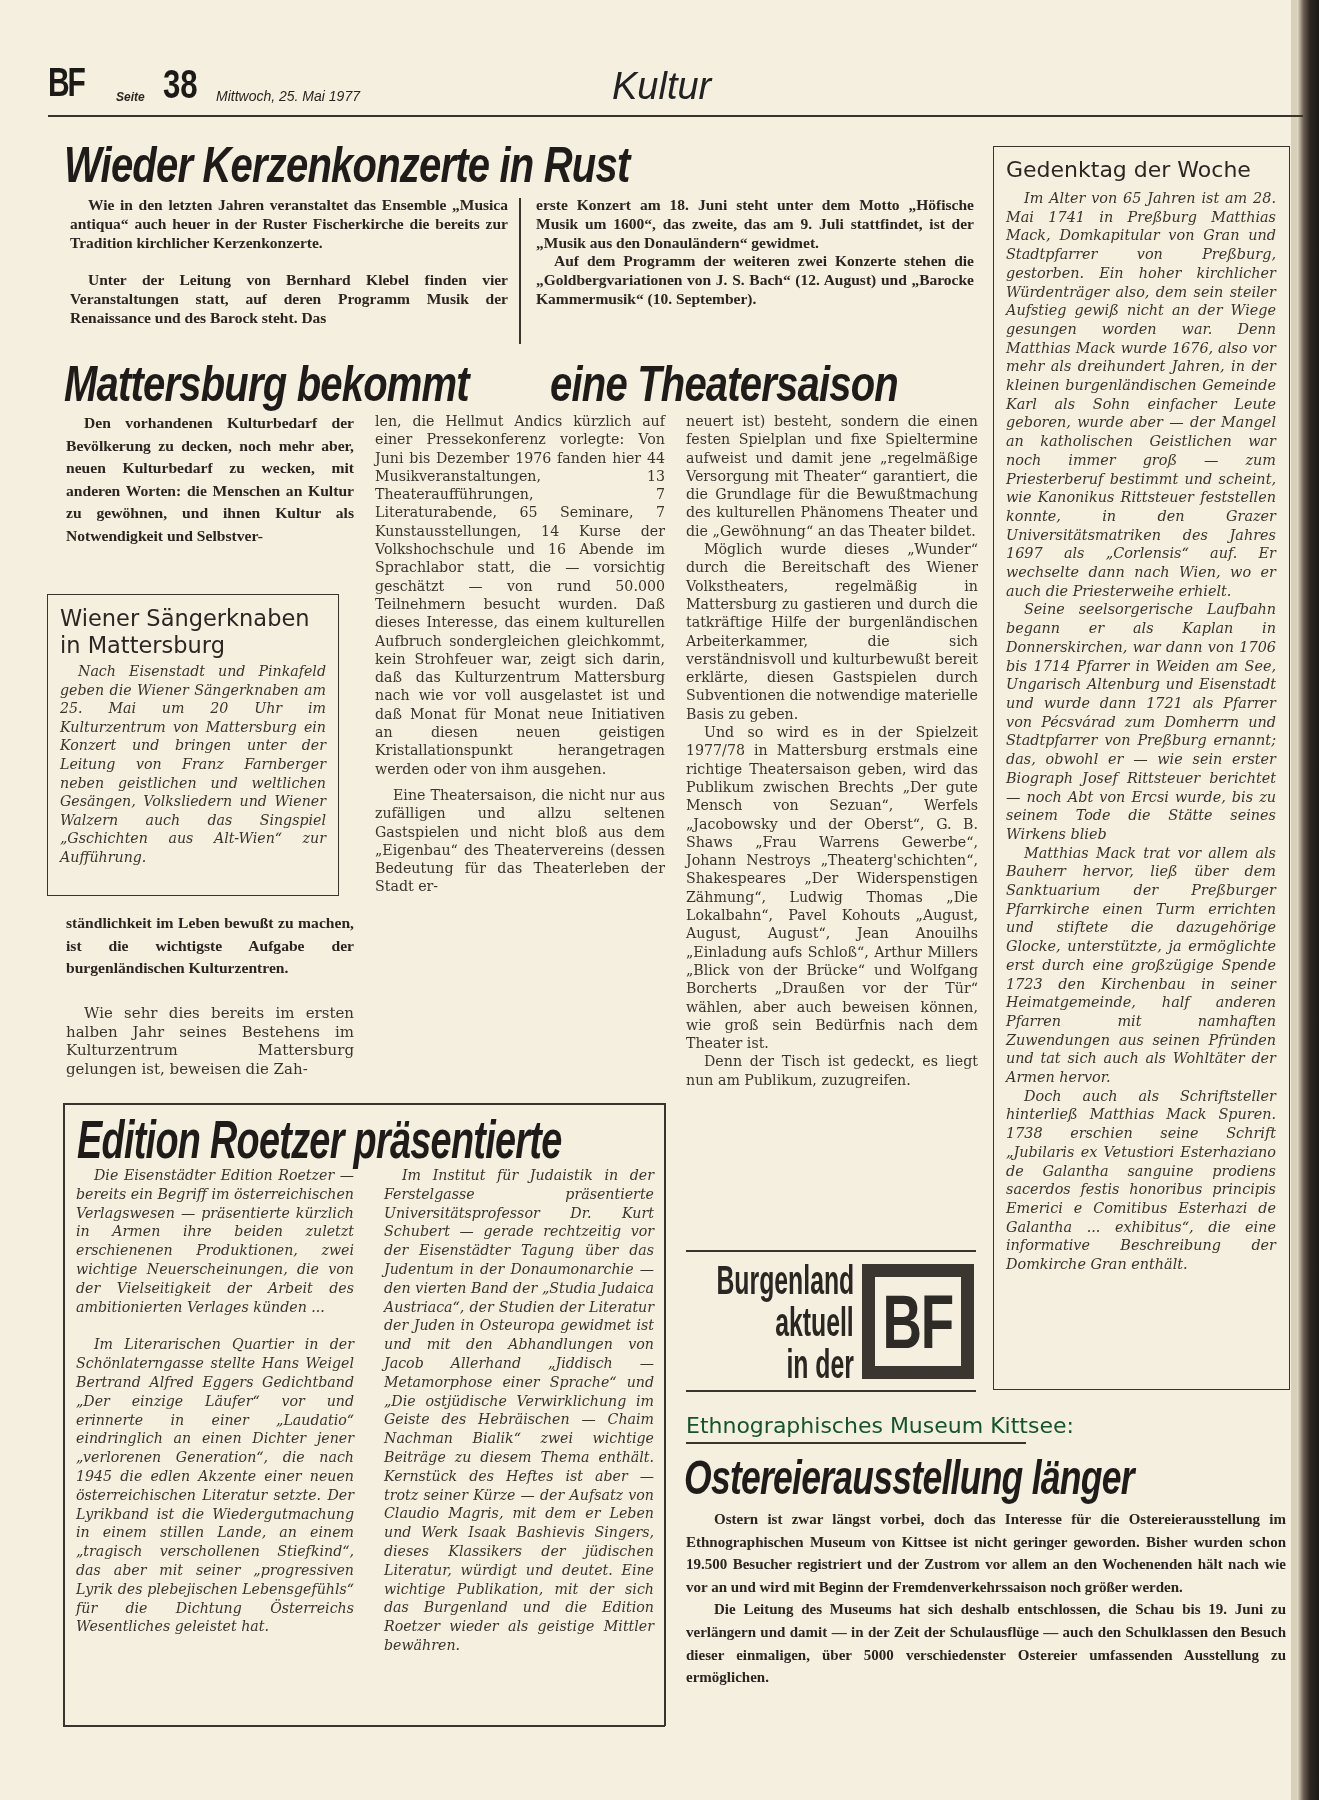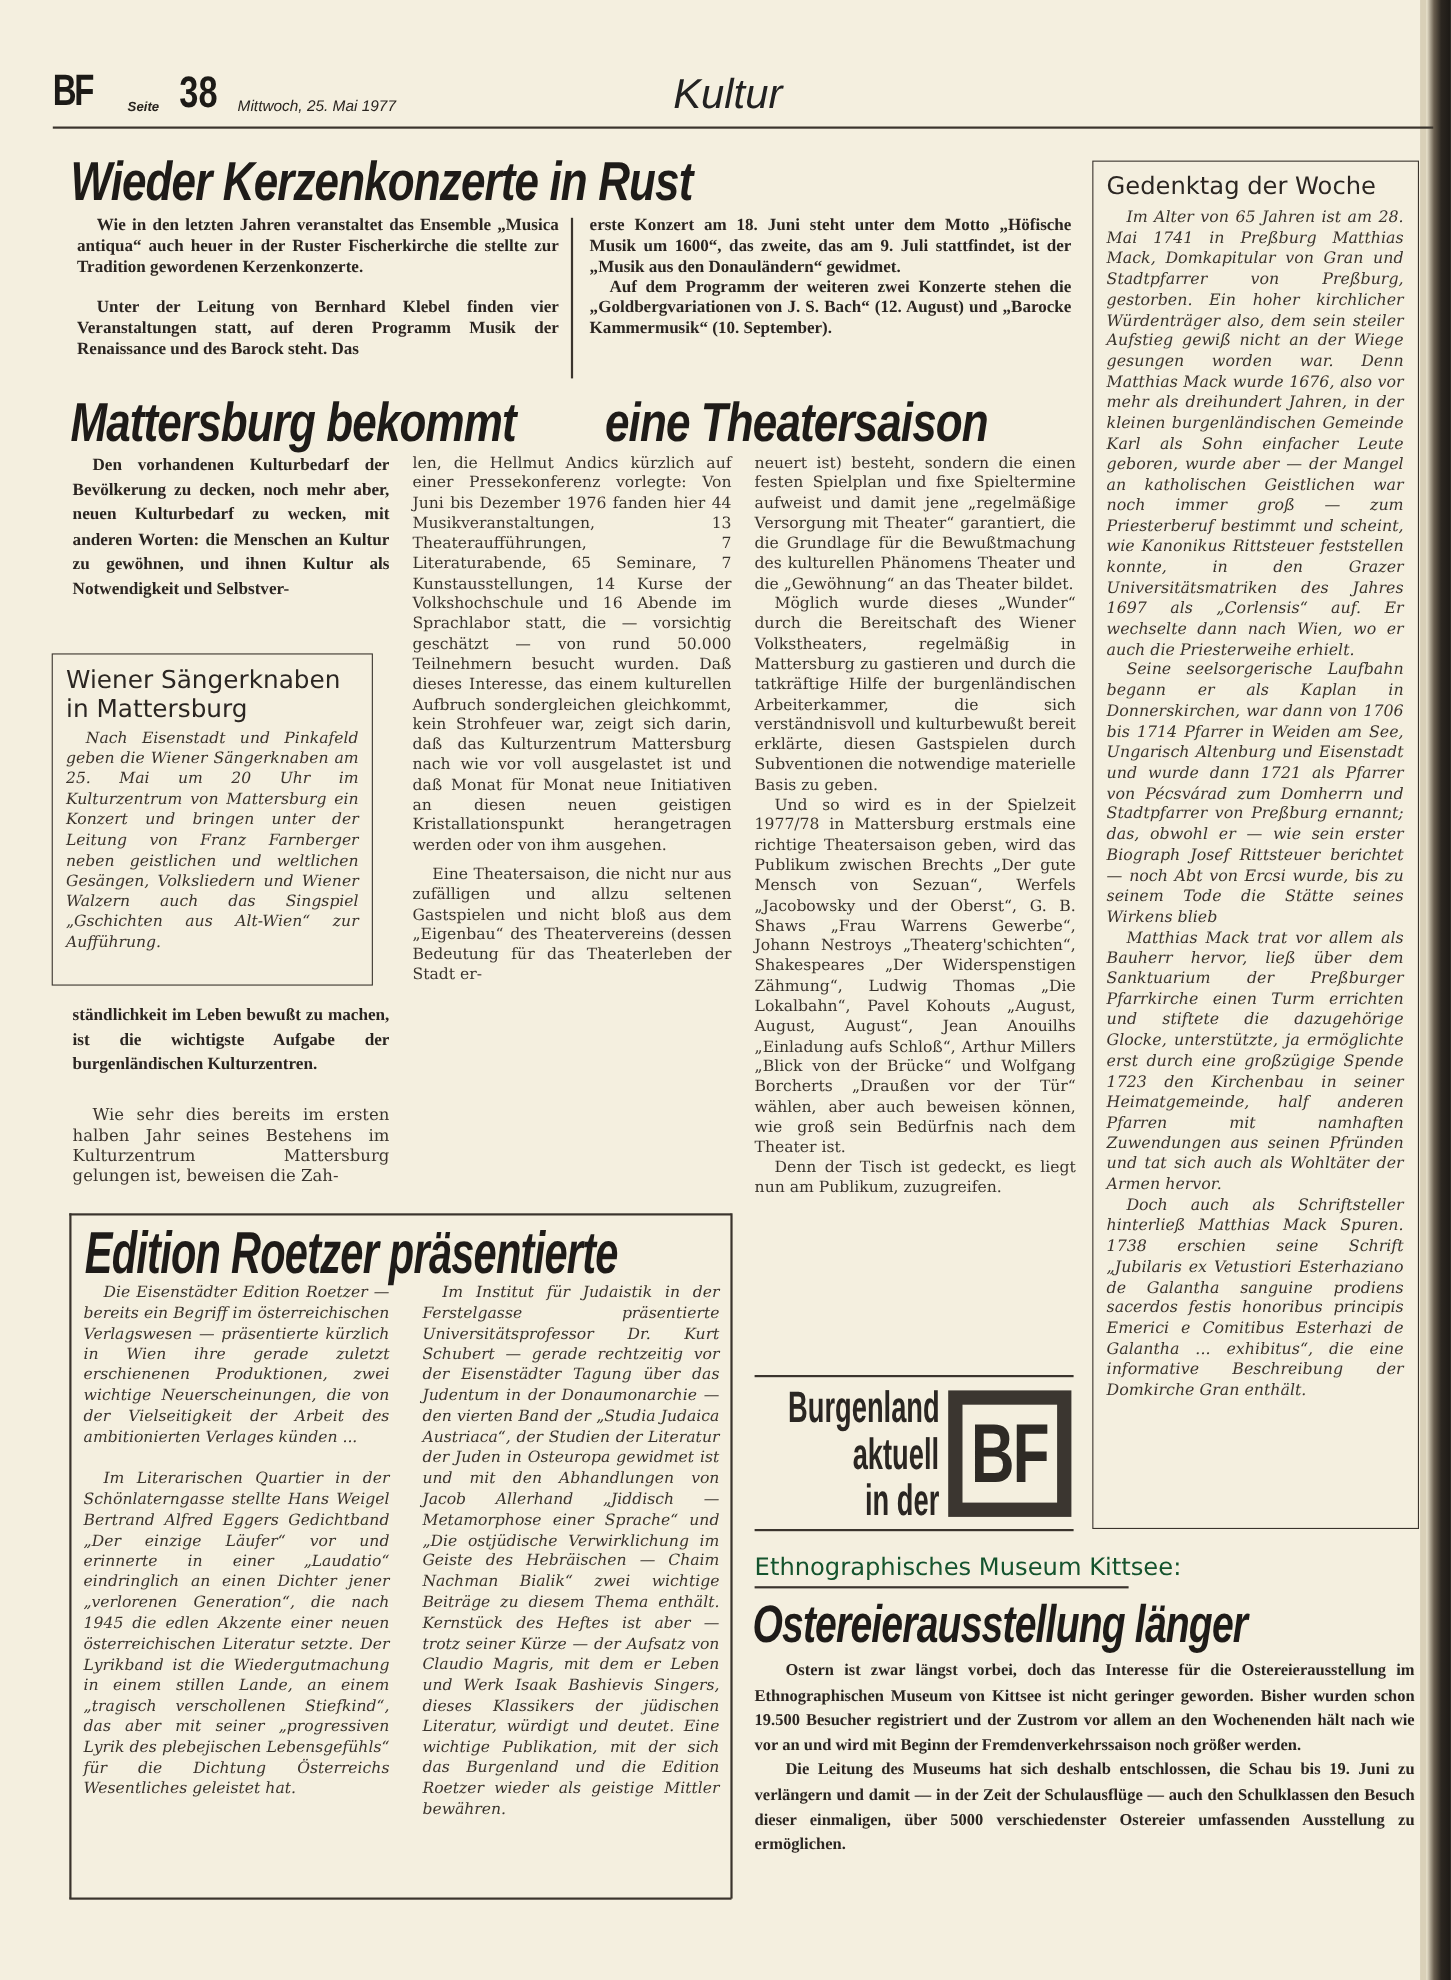--- a/index.html
+++ b/index.html
@@ -59,21 +59,21 @@
 
 <div class="abs mast-bf">BF</div>
 <div class="abs mast-seite">Seite</div>
 <div class="abs mast-num">38</div>
 <div class="abs mast-date">Mittwoch, 25. Mai 1977</div>
 <div class="abs mast-kultur">Kultur</div>
 <div class="abs mast-rule"></div>
 
 <div class="abs hl" style="left:64px; top:136px; font-size:50px; transform:scaleX(0.80);">Wieder Kerzenkonzerte in Rust</div>
 <div class="col bold-body" style="left:70px; top:196px; width:438px;">
-  <p style="margin-bottom:19px;">Wie in den letzten Jahren veranstaltet das Ensemble „Musica antiqua“ auch heuer in der Ruster Fischerkirche die stellte zur Tradition gewordenen Kerzenkonzerte.</p>
+  <p style="margin-bottom:19px;">Wie in den letzten Jahren veranstaltet das Ensemble „Musica antiqua“ auch heuer in der Ruster Fischerkirche die bereits zur Tradition kirchlicher Kerzenkonzerte.</p>
   <p>Unter der Leitung von Bernhard Klebel finden vier Veranstaltungen statt, auf deren Programm Musik der Renaissance und des Barock steht. Das</p>
 </div>
 <div class="vrule" style="left:519px; top:198px; height:146px;"></div>
 <div class="col bold-body" style="left:536px; top:196px; width:438px;">
   <p style="text-indent:0;">erste Konzert am 18. Juni steht unter dem Motto „Höfische Musik um 1600“, das zweite, das am 9. Juli stattfindet, ist der „Musik aus den Donauländern“ gewidmet.</p>
   <p>Auf dem Programm der weiteren zwei Konzerte stehen die „Goldbergvariationen von J. S. Bach“ (12. August) und „Barocke Kammermusik“ (10. September).</p>
 </div>
 
 <div class="box" style="left:993px; top:146px; width:297px; height:1244px;padding-left:24px;">
   <div class="box-title" style="position:absolute; left:12px; top:10px;">Gedenktag der Woche</div>
@@ -118,21 +118,21 @@
   <p>Denn der Tisch ist gedeckt, es liegt nun am Publikum, zuzugreifen.</p>
 </div>
 
 <div class="hrule" style="left:63px; top:1103px; width:602px;"></div>
 <div class="vrule" style="left:63px; top:1103px; height:623px;"></div>
 <div class="vrule" style="left:664px; top:1103px; height:623px;"></div>
 <div class="hrule" style="left:63px; top:1725px; width:602px;"></div>
 <div class="abs hl" style="left:77px; top:1108px; font-size:54px; transform:scaleX(0.70);">Edition Roetzer präsentierte</div>
 
 <div class="col ital-body" style="left:76px; top:1166px; width:278px; font-size:14.2px; line-height:18.8px;">
-  <p style="margin-bottom:19px;">Die Eisenstädter Edition Roetzer — bereits ein Begriff im österreichischen Verlagswesen — präsentierte kürzlich in Wien ihre gerade zuletzt erschienenen Produktionen, zwei wichtige Neuerscheinungen, die von der Vielseitigkeit der Arbeit des ambitionierten Verlages künden ...</p>
+  <p style="margin-bottom:19px;">Die Eisenstädter Edition Roetzer — bereits ein Begriff im österreichischen Verlagswesen — präsentierte kürzlich in Armen ihre beiden zuletzt erschienenen Produktionen, zwei wichtige Neuerscheinungen, die von der Vielseitigkeit der Arbeit des ambitionierten Verlages künden ...</p>
   <p>Im Literarischen Quartier in der Schönlaterngasse stellte Hans Weigel Bertrand Alfred Eggers Gedichtband „Der einzige Läufer“ vor und erinnerte in einer „Laudatio“ eindringlich an einen Dichter jener „verlorenen Generation“, die nach 1945 die edlen Akzente einer neuen österreichischen Literatur setzte. Der Lyrikband ist die Wiedergutmachung in einem stillen Lande, an einem „tragisch verschollenen Stiefkind“, das aber mit seiner „progressiven Lyrik des plebejischen Lebensgefühls“ für die Dichtung Österreichs Wesentliches geleistet hat.</p>
 </div>
 <div class="col ital-body" style="left:384px; top:1166px; width:270px; font-size:14.2px; line-height:18.8px;">
   <p>Im Institut für Judaistik in der Ferstelgasse präsentierte Universitätsprofessor Dr. Kurt Schubert — gerade rechtzeitig vor der Eisenstädter Tagung über das Judentum in der Donaumonarchie — den vierten Band der „Studia Judaica Austriaca“, der Studien der Literatur der Juden in Osteuropa gewidmet ist und mit den Abhandlungen von Jacob Allerhand „Jiddisch — Metamorphose einer Sprache“ und „Die ostjüdische Verwirklichung im Geiste des Hebräischen — Chaim Nachman Bialik“ zwei wichtige Beiträge zu diesem Thema enthält. Kernstück des Heftes ist aber — trotz seiner Kürze — der Aufsatz von Claudio Magris, mit dem er Leben und Werk Isaak Bashievis Singers, dieses Klassikers der jüdischen Literatur, würdigt und deutet. Eine wichtige Publikation, mit der sich das Burgenland und die Edition Roetzer wieder als geistige Mittler bewähren.</p>
 </div>
 
 <div class="hrule" style="left:686px; top:1250px; width:290px;"></div>
 <div class="abs" style="left:686px; top:1262px; width:168px; height:126px;">
   <div class="ad-text" style="position:absolute; right:0; top:-4px;">Burgenland</div>
   <div class="ad-text" style="position:absolute; right:0; top:38px;">aktuell</div>

